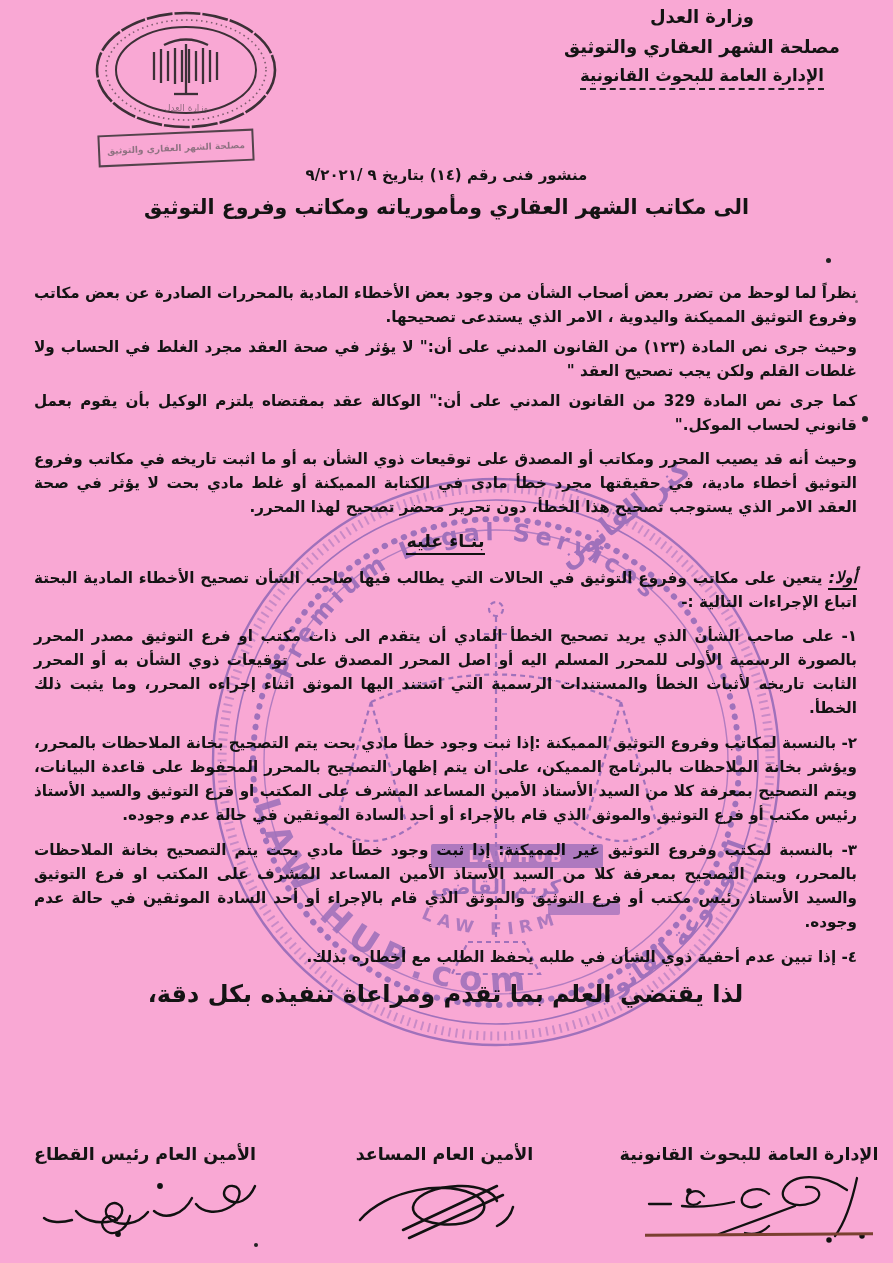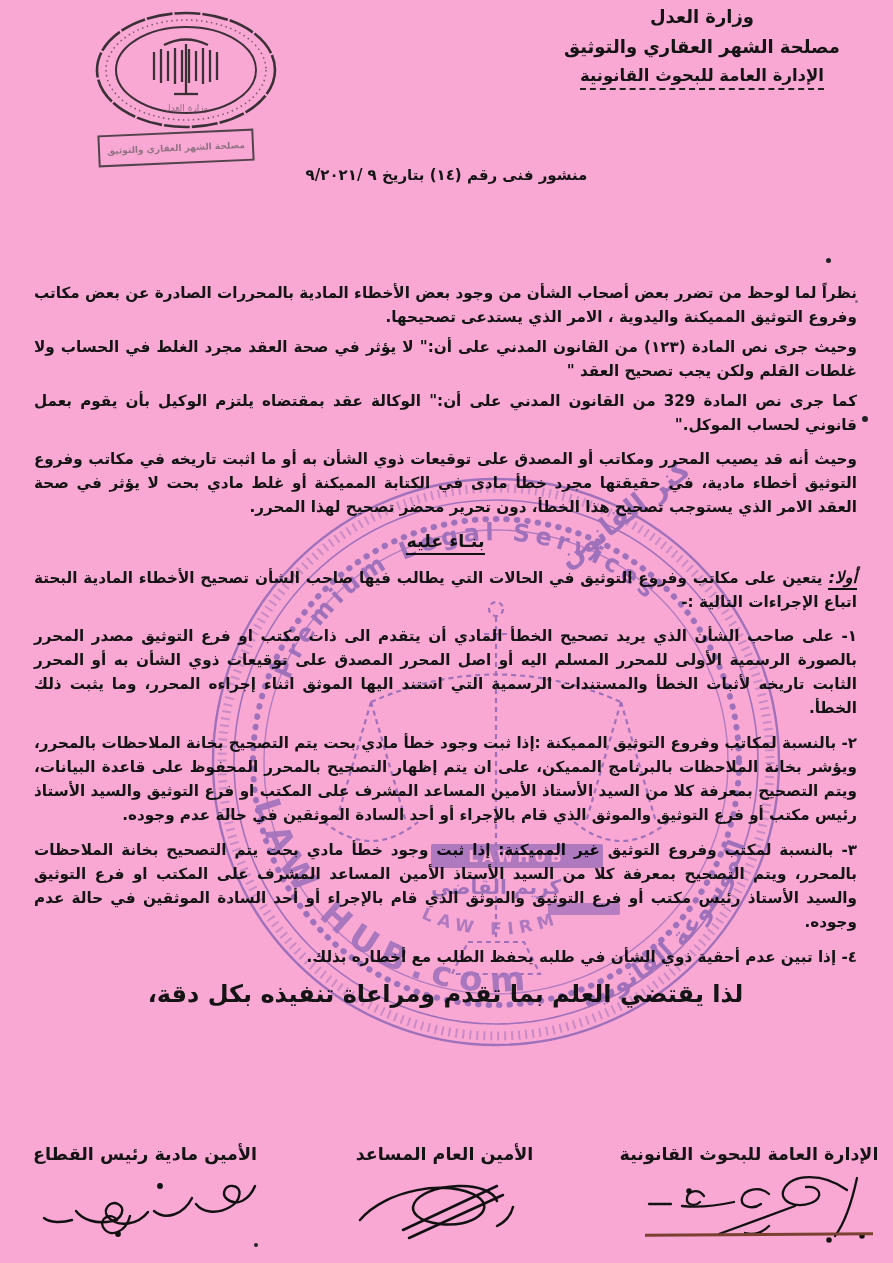--- a/index.html
+++ b/index.html
@@ -74,20 +74,21 @@
       <text x="100" y="103" text-anchor="middle" font-size="9" fill="#333" stroke="none" opacity=".6">وزارة العدل</text>
     </g>
   </svg>
 
   <div class="stampbox">
     <span>مصلحة الشهر العقاري والتوثيق</span>
   </div>
 
   <div class="titleblk">
     <div class="t1">منشور فنى رقم (١٤) بتاريخ ٩ /٩/٢٠٢١</div>
+    <div class="t2">الى مكاتب الشهر العقاري ومأمورياته ومكاتب وفروع التوثيق</div>
   </div>
 
   <div class="bodytxt">
     <p>نظراً لما لوحظ من تضرر بعض أصحاب الشأن من وجود بعض الأخطاء المادية بالمحررات الصادرة عن بعض مكاتب وفروع التوثيق المميكنة واليدوية ، الامر الذي يستدعى تصحيحها.</p>
     <p>وحيث جرى نص المادة (١٢٣) من القانون المدني على أن:" لا يؤثر في صحة العقد مجرد الغلط في الحساب ولا غلطات القلم ولكن يجب تصحيح العقد "</p>
     <p class="gap">كما جرى نص المادة 329 من القانون المدني على أن:" الوكالة عقد بمقتضاه يلتزم الوكيل بأن يقوم بعمل قانوني لحساب الموكل."</p>
     <p class="gap">وحيث أنه قد يصيب المحرر ومكاتب أو المصدق على توقيعات ذوي الشأن به أو ما اثبت تاريخه في مكاتب وفروع التوثيق أخطاء مادية، في حقيقتها مجرد خطأ مادى في الكتابة المميكنة أو غلط مادي بحت لا يؤثر في صحة العقد الامر الذي يستوجب تصحيح هذا الخطأ، دون تحرير محضر تصحيح لهذا المحرر.</p>
 
     <div class="center-head">
       <span>بنـاء عليه</span>
@@ -131,21 +132,21 @@
       <svg class="sig-svg" width="200" height="86" viewBox="0 0 200 86">
         <g fill="none" stroke="#111" stroke-width="2.5" stroke-linecap="round">
           <path d="M15,56 c25,-30 88,-42 118,-23 c18,12 -5,31 -38,27 c-45,-6 -30,-36 18,-38 c20,-1 36,6 39,15"></path>
           <path d="M58,66 L152,22"></path>
           <path d="M64,74 L158,31"></path>
           <path d="M152,62 c8,-4 14,-11 16,-19"></path>
         </g>
       </svg>
     </div>
     <div class="sigcol">
-      <div class="stitle">الأمين مادية  رئيس القطاع</div>
+      <div class="stitle">الأمين العام  رئيس القطاع</div>
       <svg class="sig-svg" width="250" height="86" viewBox="0 0 250 86">
         <g fill="none" stroke="#111" stroke-width="2.4" stroke-linecap="round">
           <path d="M235,22 c-6,14 -18,21 -28,13 c-6,-5 -2,-14 6,-13 c10,1 8,15 -3,21 c-14,8 -28,5 -34,-3"></path>
           <path d="M172,34 c-8,16 -26,23 -38,13"></path>
           <path d="M128,48 c-10,13 -30,16 -40,5 c-6,-7 2,-17 10,-13 c8,4 4,15 -6,17 c-16,4 -30,-2 -36,-10"></path>
           <path d="M110,52 c-4,16 -20,23 -27,11 c-4,-9 8,-15 14,-7"></path>
           <path d="M52,56 c-10,3 -22,3 -28,-2"></path>
           <circle cx="140" cy="22" r="1.7" fill="#111"></circle>
           <circle cx="98" cy="70" r="1.7" fill="#111"></circle>
         </g>

